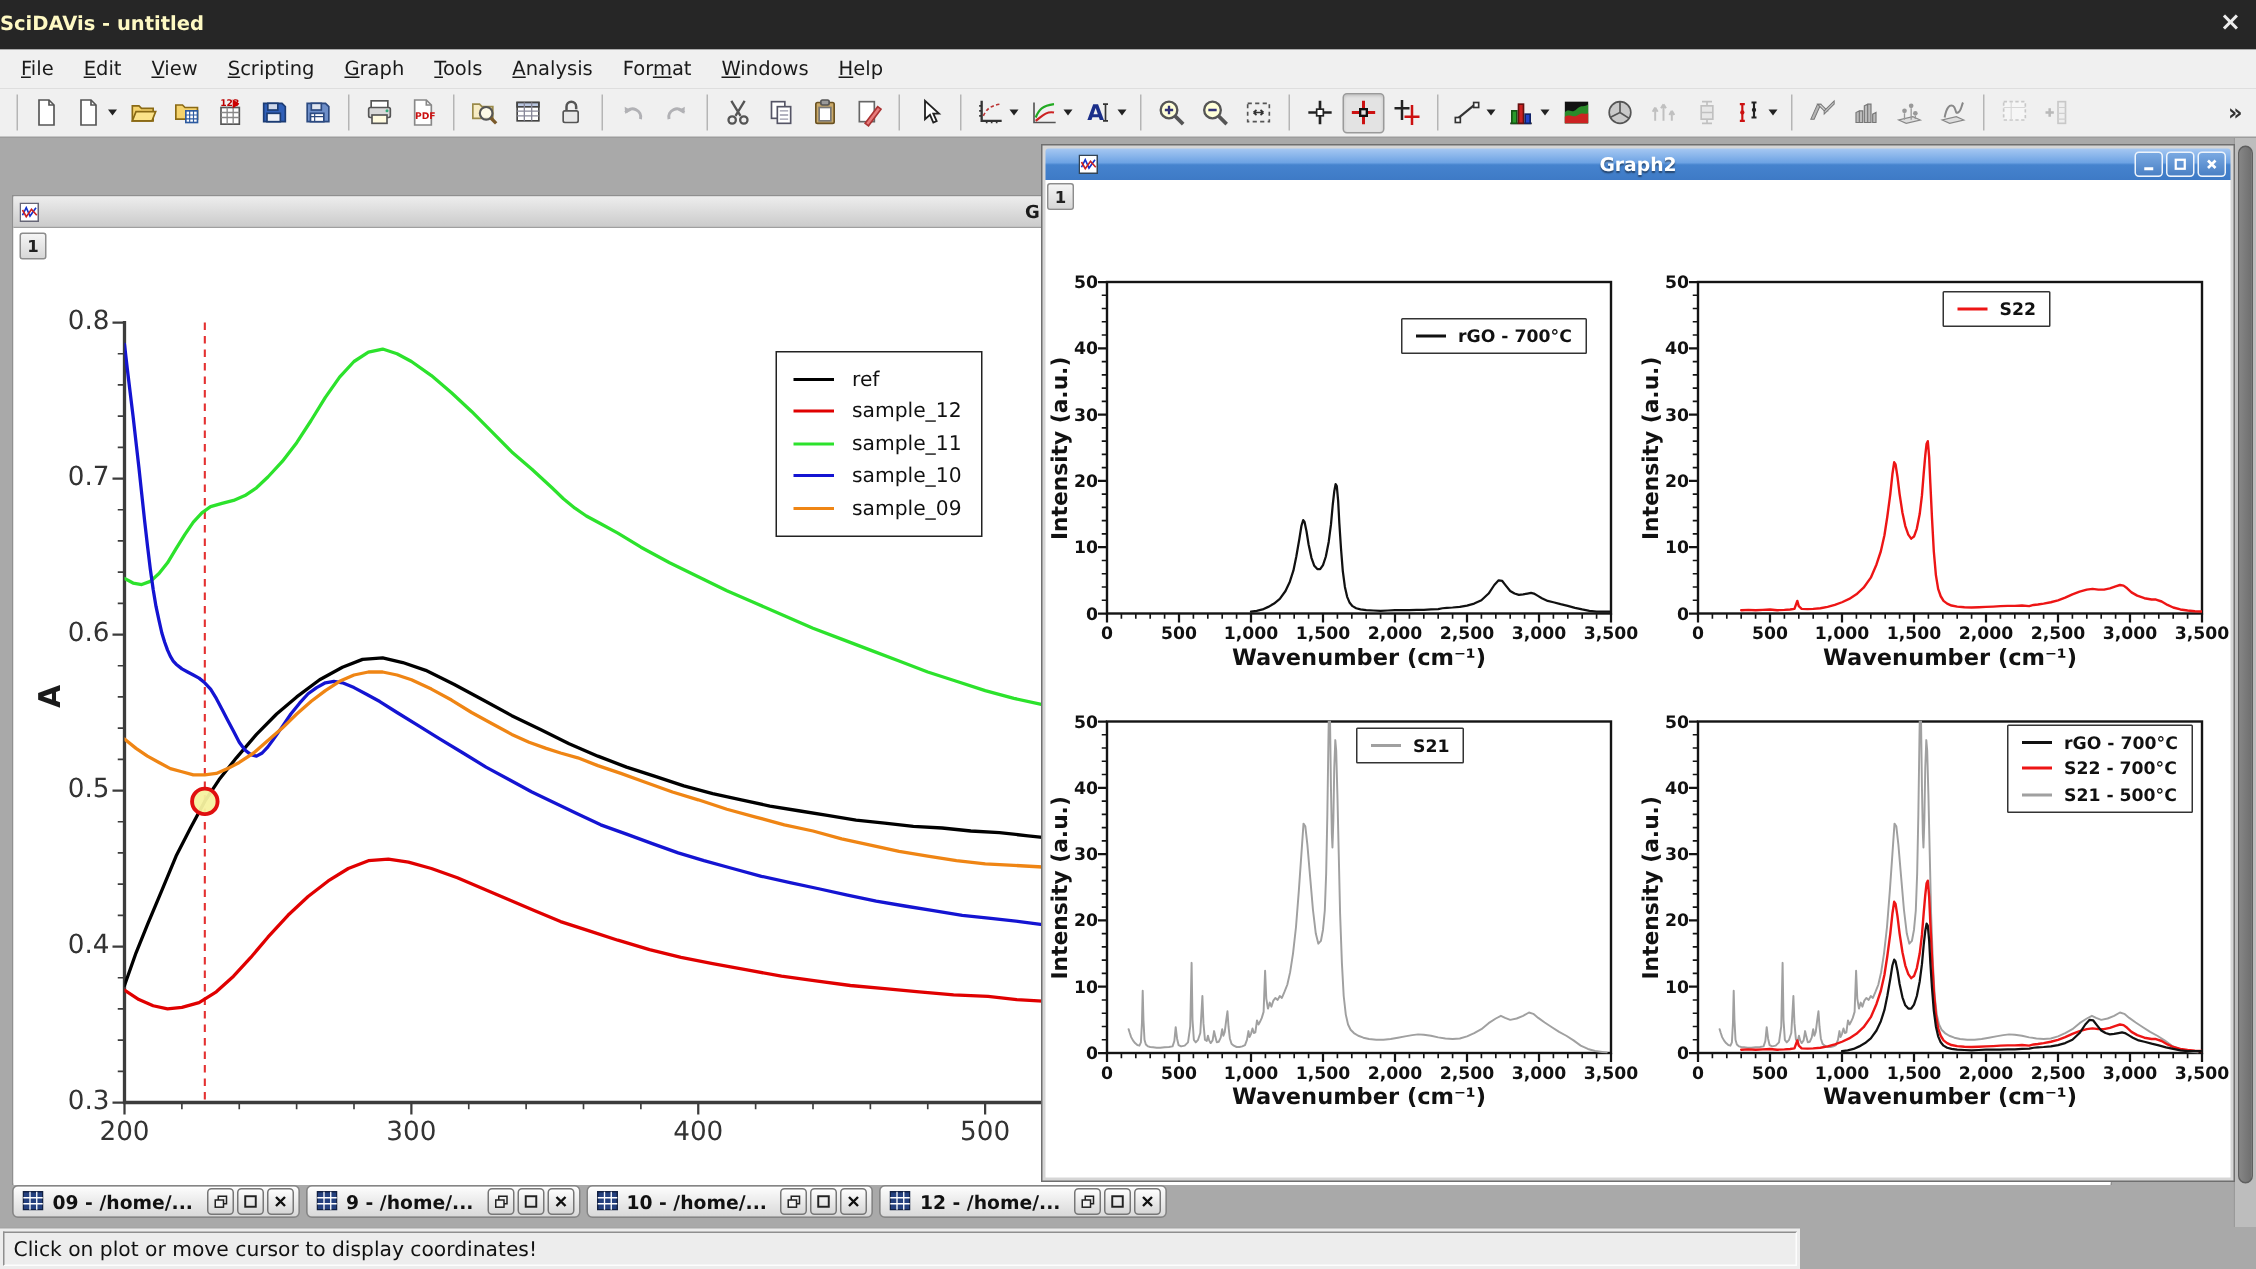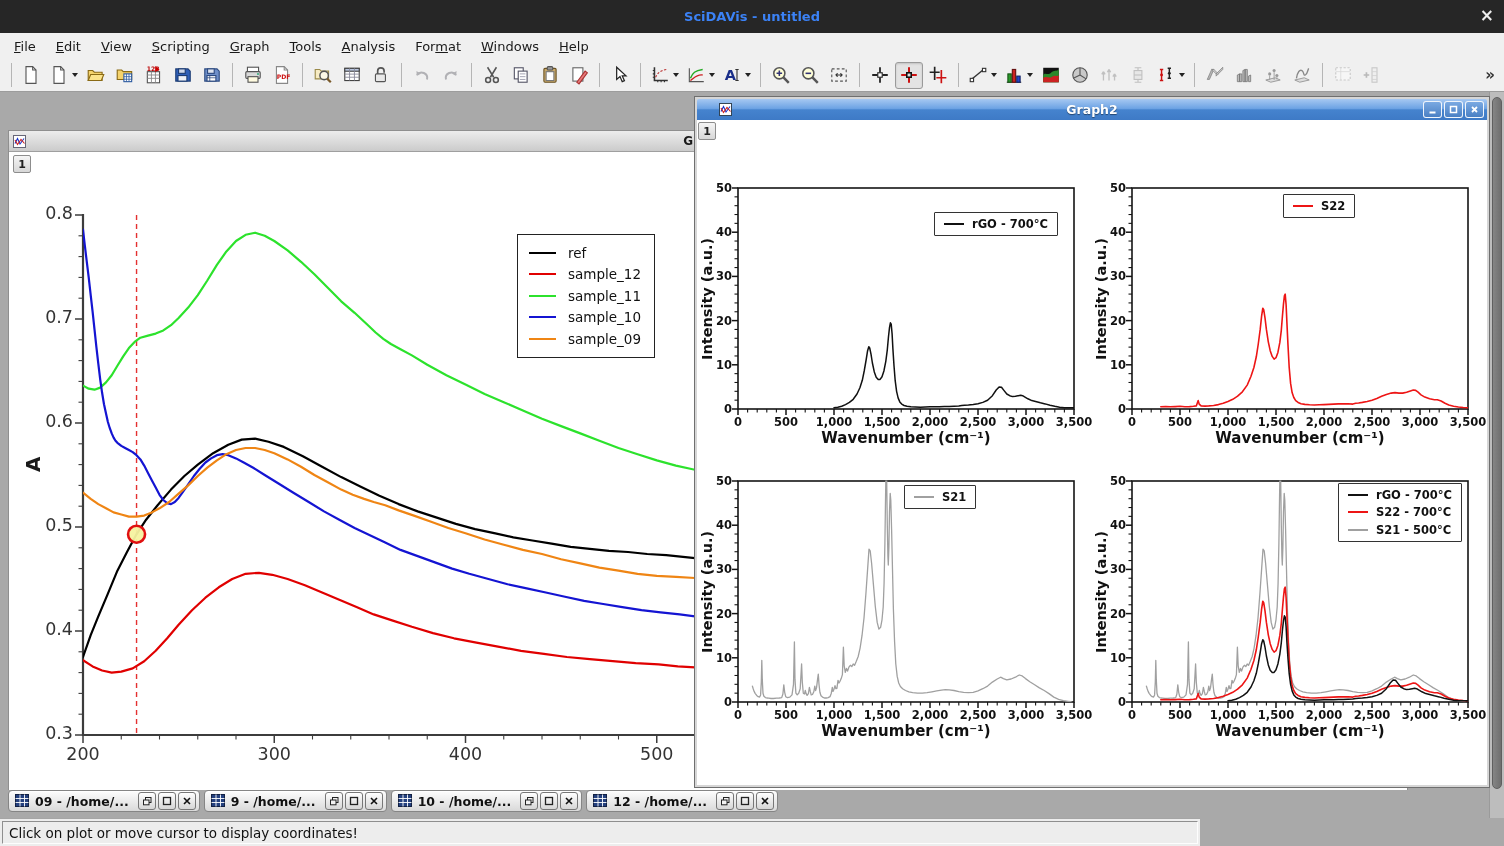--- a/index.html
+++ b/index.html
@@ -1,21 +1,21 @@
 <!DOCTYPE html>
 <html><head>
 <meta charset="utf-8">
 <style>
   html,body{margin:0;padding:0;background:#555;}
   #app{position:relative;width:1504px;height:846px;overflow:hidden;background:#a9a9a9;
        font-family:"DejaVu Sans",sans-serif;-webkit-font-smoothing:antialiased;}
   
   .titlebar{position:absolute;left:0;top:0;width:100%;height:33px;background:#262626;}
-  .titlebar .title{position:absolute;left:0;right:0;top:0;height:33px;line-height:33px;text-align:center;
-       color:#3b82f6;font-size:13px;font-weight:bold;}
+  .titlebar .title{position:absolute;left:0;right:0;top:0;height:33px;line-height:33px;
+       color:#fef9c3;font-size:13px;font-weight:bold;}
   .titlebar .close{position:absolute;right:10px;top:0;height:33px;line-height:31px;color:#eee;
        font-size:17px;font-weight:bold;cursor:default;}
   .menubar{position:absolute;left:0;top:33px;width:100%;height:26px;background:#f0f0f0;
        display:flex;align-items:center;padding-left:4px;box-sizing:border-box;}
   .menu-item{padding:3px 10px;font-size:13px;color:#1a1a1a;}
   .toolbar{position:absolute;left:0;top:59px;width:100%;height:33px;background:#f0f0f0;
        border-bottom:1px solid #9c9c9c;display:flex;align-items:center;padding:0 6px;box-sizing:border-box;}
   #toolbar-buttons{display:flex;align-items:center;gap:1px;flex:1;}
   .tb-btn{height:27px;min-width:28px;display:flex;align-items:center;justify-content:center;
        border:1px solid transparent;border-radius:3px;box-sizing:border-box;padding:0 2px;}
@@ -68,21 +68,21 @@
   svg.raman text{font-family:"DejaVu Sans",sans-serif;font-size:11.5px;font-weight:bold;fill:#111;}
   .sp-ylab{position:absolute;left:-4px;top:10px;height:221px;width:20px;writing-mode:vertical-rl;
        transform:rotate(180deg);display:flex;align-items:center;justify-content:center;
        font-size:14.5px;font-weight:bold;color:#111;white-space:nowrap;}
   .sp-xlab{position:absolute;left:37px;top:251px;width:336px;text-align:center;
        font-size:15px;font-weight:bold;color:#111;}
   .raman-legend{border:1.3px solid #333;padding:2px 9px;border-radius:1px;}
   .raman-legend .leg-row{display:flex;align-items:center;height:17.5px;}
   .raman-legend .leg-swatch{width:20px;border-top:2.8px solid #000;margin-right:8px;}
   .raman-legend .leg-label{font-size:11.5px;font-weight:bold;color:#111;white-space:nowrap;}
-  #leg-tl{left:233px;top:34px;} #leg-tr{left:188px;top:16px;}
+  #leg-tl{left:233px;top:34px;} #leg-tr{left:200px;top:16px;}
   #leg-bl{left:203px;top:14px;} #leg-br{left:243px;top:12px;}
   
   .taskbar{position:absolute;left:8px;top:698px;height:22px;display:flex;gap:4px;z-index:3;}
   .task-item{display:inline-flex;align-items:center;height:22px;border:1px solid #858585;border-radius:4px;
        background:linear-gradient(#fdfdfd,#d9d9d9);padding:0 3px 0 6px;box-shadow:inset 0 1px 0 #fff;box-sizing:border-box;}
   .task-label{font-size:12.5px;font-weight:bold;color:#111;margin:0 7px 0 6px;white-space:nowrap;}
   .task-btn{width:16px;height:16px;border:1px solid #777;border-radius:3px;
        background:linear-gradient(#ffffff,#d6d6d6);display:flex;align-items:center;justify-content:center;margin-left:2px;}
   
   .vscroll{position:absolute;right:0;top:0;width:15px;height:726px;background:#bdbdbd;border-left:1px solid #9a9a9a;box-sizing:border-box;}

